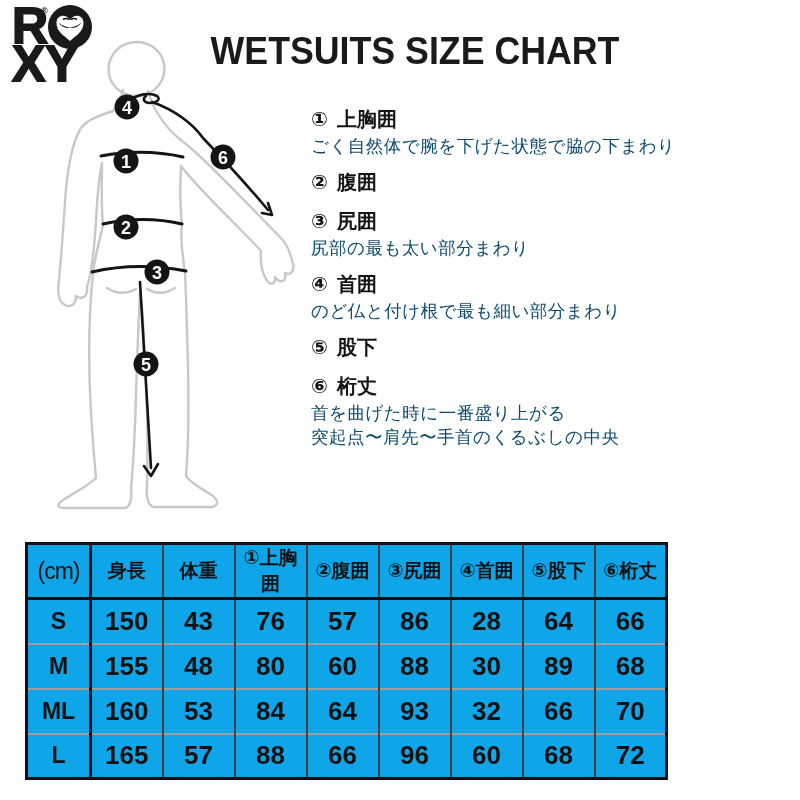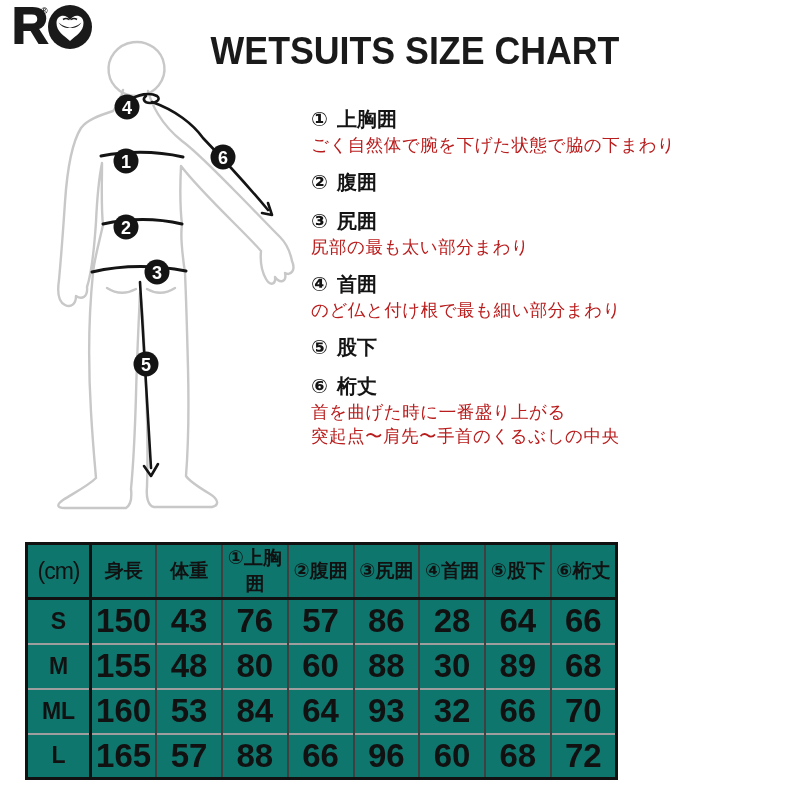--- a/index.html
+++ b/index.html
@@ -38,58 +38,61 @@
   .figure-svg .badge  { fill: #141414; }
   .figure-svg .badge-num {
     fill: #ffffff; font-family: "Liberation Sans", sans-serif;
     font-size: 18px; font-weight: 700; text-anchor: middle;
   }
 
   
   .measure-list { position: absolute; left: 311px; top: 104px; width: 478px; }
   .measure-item { margin-bottom: 9px; }
   .m-head { display: flex; align-items: baseline; gap: 9px; font-size: 20px; font-weight: 700; line-height: 30px; color: #141414; }
-  .m-line { font-size: 17.5px; font-weight: 400; line-height: 24px; color: #b91c1c; letter-spacing: 0.5px; font-family: Liberation Mono, monospace; }
+  .m-line { font-size: 17.5px; font-weight: 400; line-height: 24px; color: #0c4a6e; letter-spacing: 0.5px; }
 
   
   .size-table {
-    position: absolute; left: 25px; top: 542px; width: 593px;
-    border-collapse: collapse; table-layout: fixed; background: #0f766e;
+    position: absolute; left: 25px; top: 542px; width: 643px;
+    border-collapse: collapse; table-layout: fixed; background: #0ea5e9;
     border: 3px solid #111;
   }
   .size-table th, .size-table td {
     border-left: 2px solid #404040; text-align: center; vertical-align: middle;
     padding: 0; color: #111; overflow: hidden;
   }
   .size-table th:first-child, .size-table td:first-child { border-left: none; }
   .size-table col.c-unit { width: 64px; }
   .size-table thead tr { height: 47px; }
   .size-table tbody tr { height: 45px; }
   .size-table thead th { border-bottom: 3px solid #111; font-size: 19px; font-weight: 700; }
   .size-table thead th.unit-cell { font-size: 23px; font-weight: 400; letter-spacing: -1px; }
   .size-table tbody tr + tr th, .size-table tbody tr + tr td { border-top: 2px solid #9e9e9e; }
   .size-table tbody th { font-size: 23px; font-weight: 700; border-right: 3px solid #111; }
   .size-table thead th.unit-cell { border-right: 3px solid #111; }
-  .size-table tbody td { font-size: 33px; font-weight: 700; }
+  .size-table tbody td { font-size: 26px; font-weight: 700; }
 </style>
 </head>
 <body>
 
 <div class="page">
 
   <div class="logo">
     <div class="logo-line">
       <span class="logo-letters">R</span>
       <svg class="logo-heart-svg" viewBox="0 0 44 44">
         <circle cx="22" cy="22" r="22" fill="#1a1a1a"></circle>
         <path d="M 22 15.5 C 19 8.5, 8.5 9.5, 8.5 18 C 8.5 26.5, 16 30.5, 22 36 C 28 30.5, 35.5 26.5, 35.5 18 C 35.5 9.5, 25 8.5, 22 15.5 Z" fill="#ffffff"></path>
         <path d="M 10.5 17.5 Q 22 27 33.5 17.5 Q 28.5 24.5 22 22.5 Q 15.5 24.5 10.5 17.5 Z" fill="#1a1a1a"></path>
         <path d="M 15 14.5 Q 18 12.5 21 14.5 M 23 14.5 Q 26 12.5 29 14.5" stroke="#1a1a1a" stroke-width="1.6" fill="none"></path>
       </svg>
       <span class="logo-reg">®</span>
+    </div>
+    <div class="logo-line logo-line2">
+      <span class="logo-letters">XY</span>
     </div>
   </div>
 
   <h1 class="title">WETSUITS SIZE CHART</h1>
 
   <svg class="figure-svg" viewBox="0 0 310 530">
 
     <ellipse class="outline" cx="136.5" cy="69" rx="28" ry="27" transform="rotate(-8 136.5 69)"></ellipse>
 
     <path class="outline" d="

